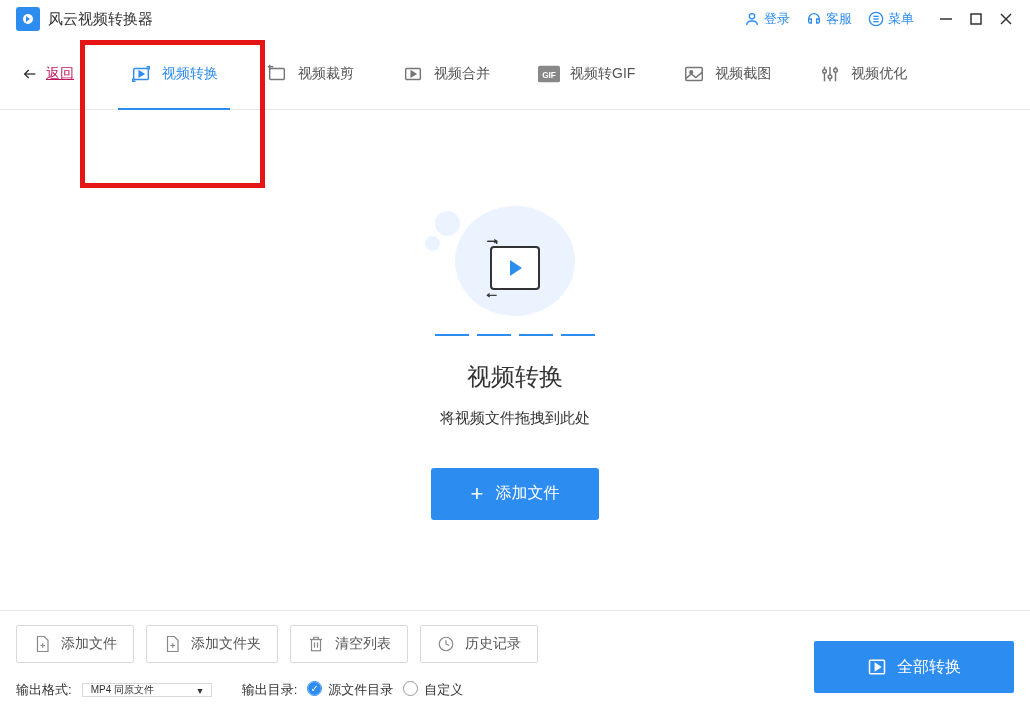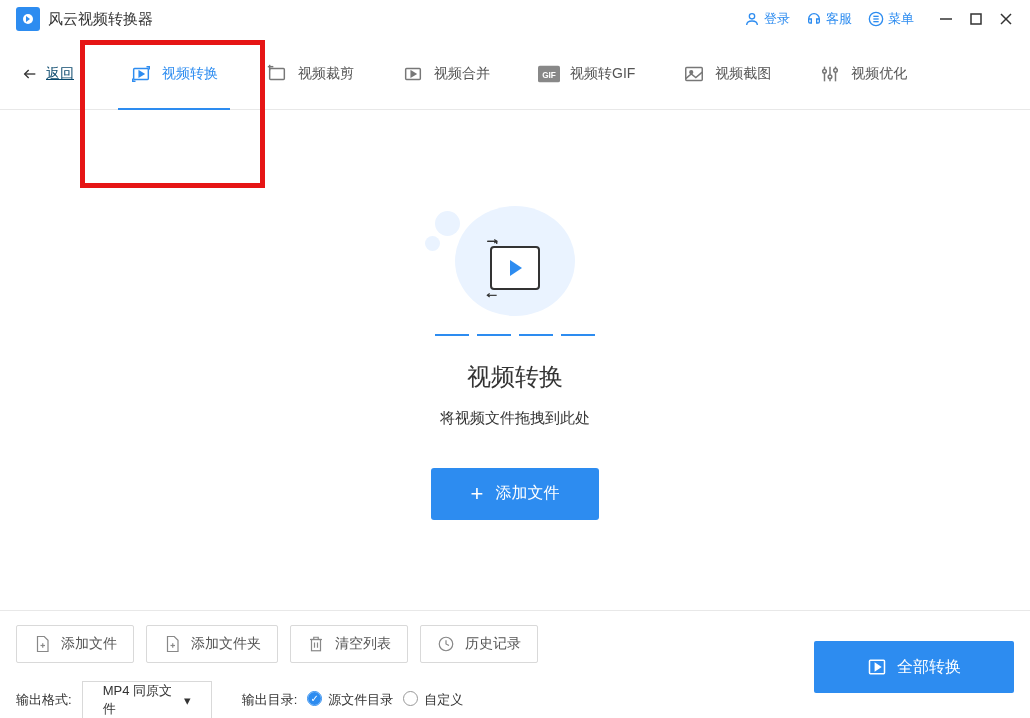--- a/index.html
+++ b/index.html
@@ -12,21 +12,21 @@
     .app-icon::after { content: ''; position: absolute; width: 0; height: 0; border-left: 4px solid #2d8cf0; border-top: 3px solid transparent; border-bottom: 3px solid transparent; top: 50%; left: 52%; transform: translate(-50%,-50%); }
     .app-title { font-size: 15px; color: #333; }
     .title-spacer { flex: 1; }
     .title-action { display: flex; align-items: center; gap: 4px; margin-right: 16px; color: #2d8cf0; font-size: 13px; cursor: pointer; }
     .title-action svg { width: 16px; height: 16px; }
     .win-controls { display: flex; gap: 14px; color: #333; margin-left: 8px; }
     .win-btn { width: 16px; height: 16px; display: flex; align-items: center; justify-content: center; cursor: pointer; font-size: 16px; }
     
     
     .toolbar { height: 72px; display: flex; align-items: center; border-bottom: 1px solid #e8e8e8; padding-left: 10px; position: relative; }
-    .back-btn { display: flex; align-items: center; gap: 8px; color: #0c4a6e; font-size: 14px; cursor: pointer; padding: 0 12px; text-decoration: underline; }
+    .back-btn { display: flex; align-items: center; gap: 8px; color: #be185d; font-size: 14px; cursor: pointer; padding: 0 12px; text-decoration: underline; }
     .tabs { display: flex; height: 100%; margin-left: 20px; }
     .tab { display: flex; align-items: center; gap: 10px; padding: 0 24px; font-size: 14px; color: #555; cursor: pointer; height: 100%; position: relative; }
     .tab.active { color: #2d8cf0; }
     .tab.active::after { content: ''; position: absolute; bottom: -1px; left: 12px; right: 12px; height: 2px; background: #2d8cf0; }
     .tab-icon { width: 22px; height: 22px; display: flex; align-items: center; justify-content: center; }
     
     
     .highlight-box { position: absolute; top: 40px; left: 80px; width: 185px; height: 148px; border: 5px solid #E61515; pointer-events: none; z-index: 10; }
     
     
@@ -44,21 +44,21 @@
     .add-file-btn { background: #2d8cf0; color: #fff; border: none; padding: 0 40px; height: 52px; font-size: 16px; border-radius: 3px; cursor: pointer; display: flex; align-items: center; gap: 12px; }
     .add-file-btn .plus { font-size: 22px; }
     
     
     .bottom { position: absolute; bottom: 0; left: 0; right: 0; height: 108px; border-top: 1px solid #e8e8e8; padding: 14px 16px 10px; }
     .bottom-row1 { display: flex; gap: 12px; align-items: center; margin-bottom: 18px; }
     .small-btn { height: 38px; border: 1px solid #d9d9d9; background: #fff; padding: 0 16px; display: flex; align-items: center; gap: 10px; font-size: 14px; color: #555; cursor: pointer; border-radius: 2px; }
     .small-btn svg { width: 18px; height: 18px; }
     .convert-btn { position: absolute; right: 16px; top: 30px; width: 200px; height: 52px; background: #2d8cf0; color: #fff; border: none; font-size: 16px; display: flex; align-items: center; justify-content: center; gap: 10px; cursor: pointer; border-radius: 2px; }
     .bottom-row2 { display: flex; align-items: center; gap: 10px; font-size: 13px; color: #333; }
-    .format-select { width: 130px; height: 38px; border: 1px solid #d9d9d9; padding: 0 20px; display: flex; align-items: center; justify-content: space-between; cursor: pointer; font-size: 13px; }
+    .format-select { width: 130px; height: 14px; border: 1px solid #d9d9d9; padding: 0 8px; display: flex; align-items: center; justify-content: space-between; cursor: pointer; font-size: 10px; }
     .radio { display: flex; align-items: flex-start; gap: 6px; cursor: pointer; }
     .radio-circle { width: 15px; height: 15px; border: 1px solid #999; border-radius: 50%; display: flex; align-items: center; justify-content: center; }
     .radio.checked .radio-circle { border-color: #2d8cf0; }
     .radio.checked .radio-circle::after { content: '✓'; color: #fff; background: #2d8cf0; width: 100%; height: 100%; border-radius: 50%; font-size: 10px; display: flex; align-items: center; justify-content: center; }
   </style>
 </head>
 <body>
 
 <div class="titlebar">
   <div class="app-icon"></div>

